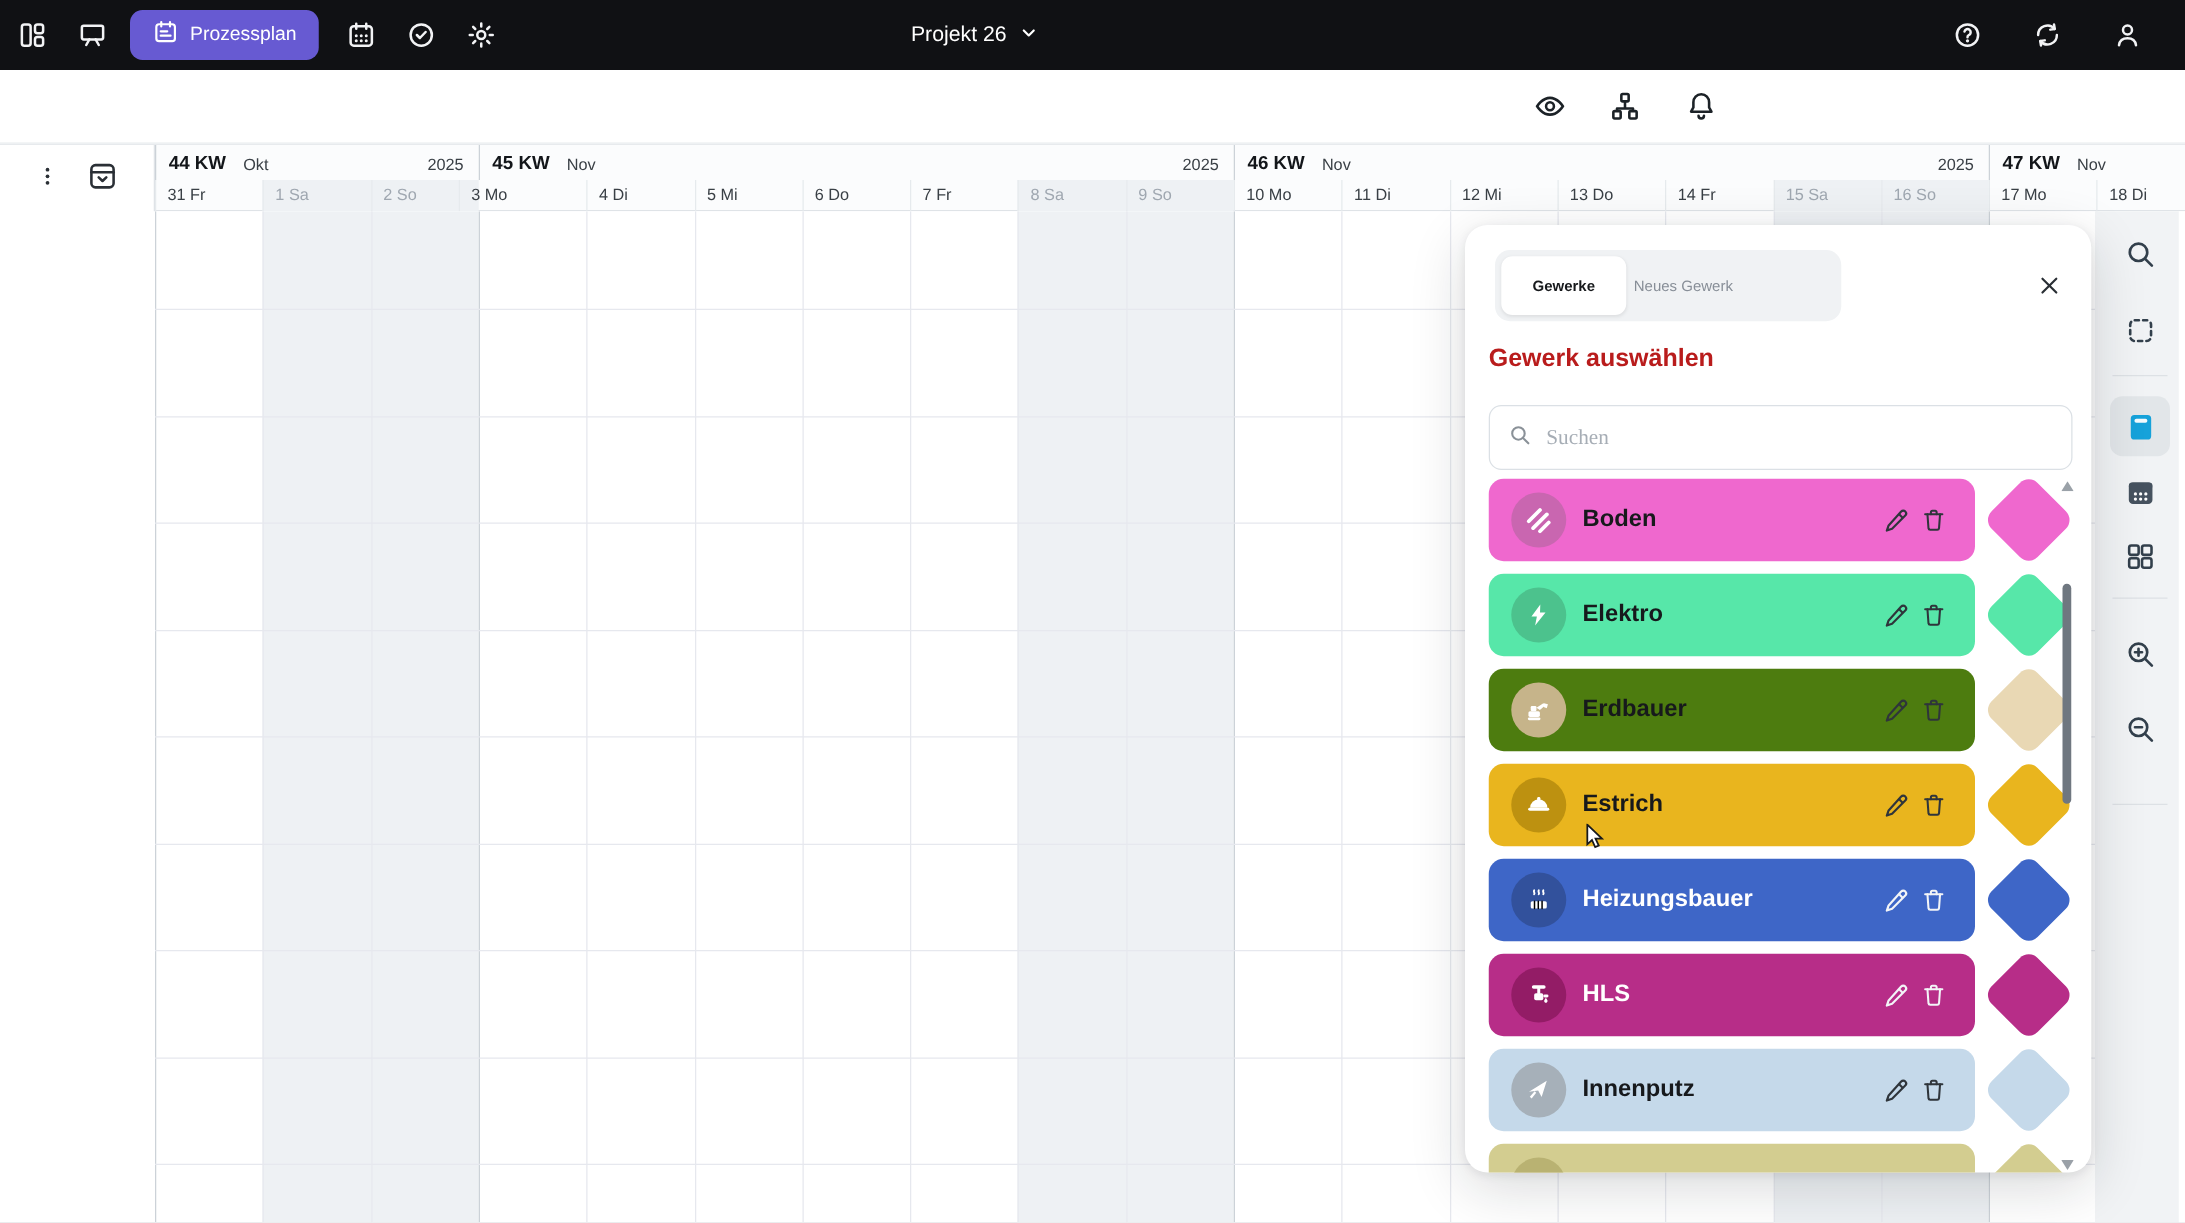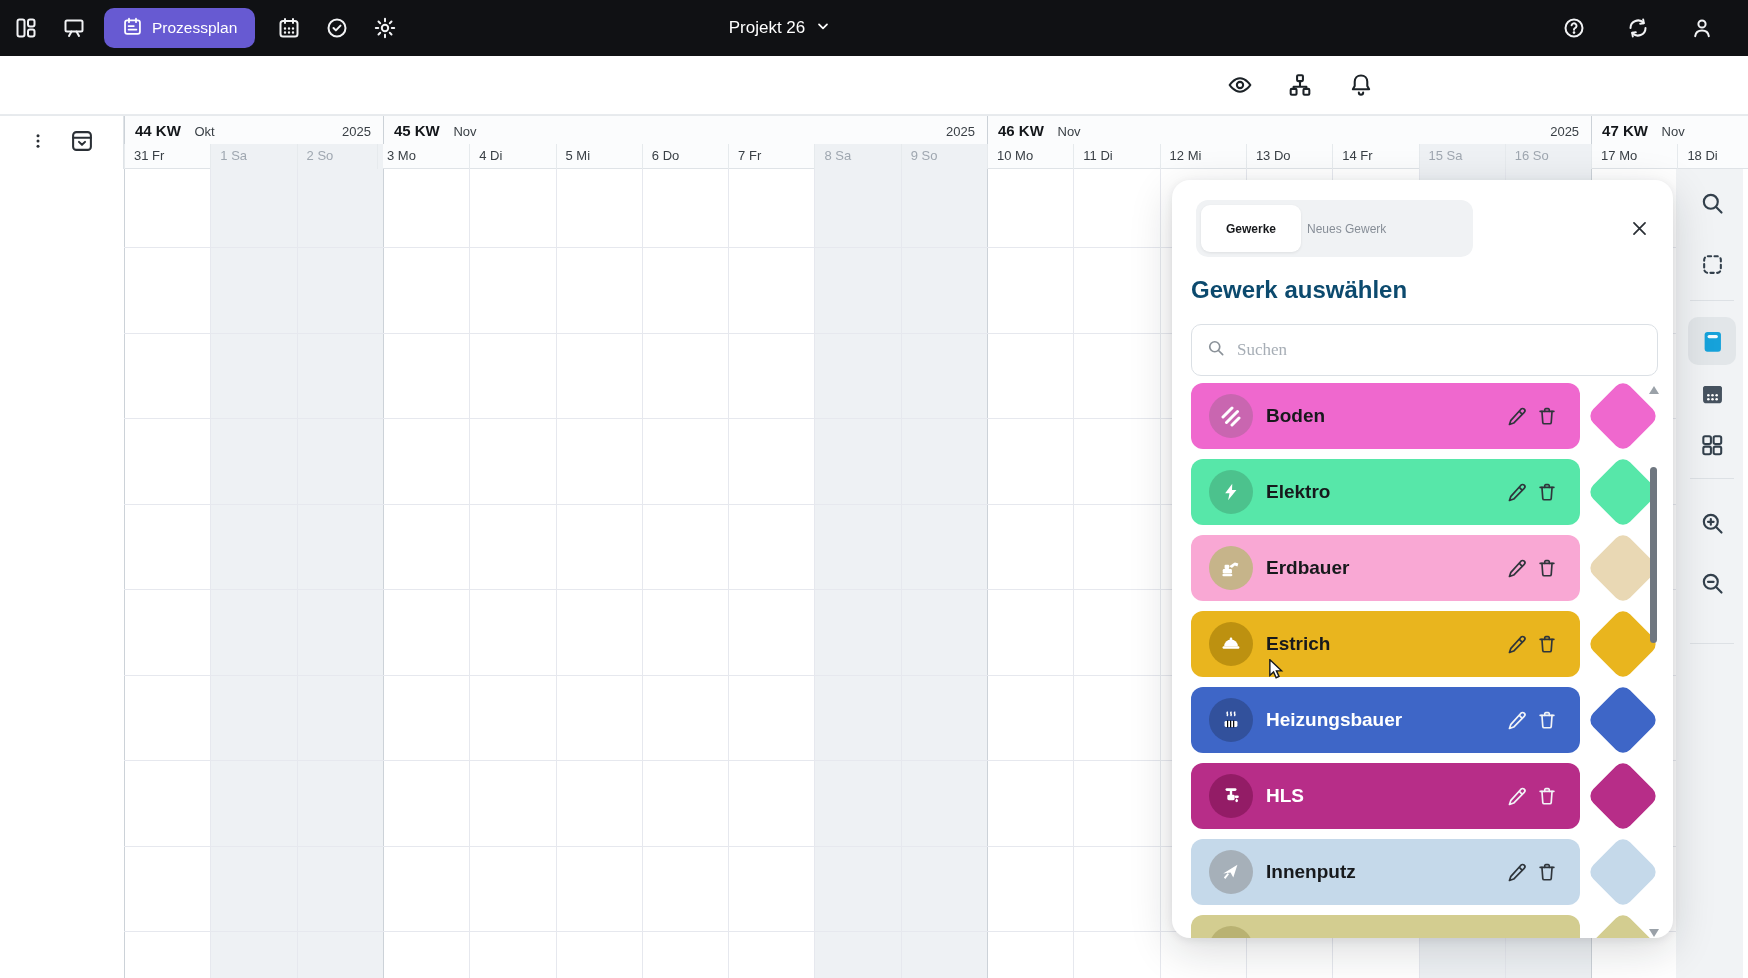--- a/index.html
+++ b/index.html
@@ -49,21 +49,21 @@
   .sb-tile{width:48px;height:48px;background:#e2e6e9;border-radius:10px;}
   .sb-div{position:absolute;left:14px;width:44px;height:1px;background:#dde1e5;}
   .page-scroll{position:absolute;left:1743px;top:169px;width:5px;height:809px;background:#fff;}
 
   
   .modal{position:absolute;left:1172px;top:180px;width:501px;height:758px;background:#fff;border-radius:18px;box-shadow:0 12px 44px rgba(20,24,30,.16),0 2px 8px rgba(20,24,30,.08);overflow:hidden;}
   .tabs{position:absolute;left:24px;top:20px;width:277px;height:57px;background:#f0f2f4;border-radius:12px;display:flex;align-items:center;padding:5px;}
   .tab{height:47px;display:flex;align-items:center;justify-content:center;font-size:12px;border-radius:9px;padding:0 6px;color:#878e97;cursor:pointer;white-space:nowrap;}
   .tab.active{background:#fff;color:#17191c;font-weight:700;box-shadow:0 1px 3px rgba(0,0,0,.08);}
   .modal-close{position:absolute;left:455px;top:36px;width:24px;height:24px;display:flex;align-items:center;justify-content:center;color:#2a2f35;cursor:pointer;}
-  .modal-heading{position:absolute;left:19px;top:96px;font-size:24px;font-weight:700;color:#0c4a6e;}
+  .modal-heading{position:absolute;left:19px;top:96px;font-size:20px;font-weight:700;color:#b91c1c;}
   .search-box{position:absolute;left:19px;top:144px;width:467px;height:52px;border:1.5px solid #dbe0e5;border-radius:10px;background:#fff;display:flex;align-items:center;padding:0 14px;gap:9px;color:#8a9198;}
   .search-box input{border:none;outline:none;flex:1;font-size:17px;color:#30353b;background:transparent;font-family:Liberation Serif, serif;}
   .search-box input::placeholder{color:#a6adb5;}
   .trade-row{position:absolute;left:19px;width:389px;height:66px;border-radius:12px;display:flex;align-items:center;cursor:pointer;}
   .badge{width:44px;height:44px;border-radius:50%;margin-left:18px;display:flex;align-items:center;justify-content:center;flex:0 0 auto;}
   .trade-label{margin-left:13px;font-size:19px;font-weight:600;flex:1;}
   .row-act{width:30px;height:30px;display:flex;align-items:center;justify-content:center;cursor:pointer;flex:0 0 auto;}
   .diamond{position:absolute;left:425px;width:52px;height:52px;border-radius:10px;transform:rotate(45deg);cursor:pointer;}
   .mscroll-thumb{position:absolute;left:478px;width:7px;border-radius:4px;background:#6f7780;}
   .mscroll-arrow{position:absolute;left:477px;width:10px;height:8px;color:#9aa1a8;}
@@ -216,21 +216,21 @@
         </div>
         <div class="week" style="left: 1591.1px; width: 172.6px;">
           <span class="kw">47 KW</span>
           <span class="mon" style="left: 69.5px;">Nov</span>
         </div>
       </div>
     <div id="days-layer">
         <div class="daycell wd" style="left: 124px; width: 86.3px;">31 Fr</div>
         <div class="daycell we" style="left: 210.3px; width: 86.3px;">1 Sa</div>
         <div class="daycell we" style="left: 296.6px; width: 86.3px;">2 So</div>
-        <div class="daycell wd" style="left: 377px; width: 86.3px;">3 Mo</div>
+        <div class="daycell wd" style="left: 367px; width: 86.3px;">3 Mo</div>
         <div class="daycell wd" style="left: 469.2px; width: 86.3px;">4 Di</div>
         <div class="daycell wd" style="left: 555.5px; width: 86.3px;">5 Mi</div>
         <div class="daycell wd" style="left: 641.8px; width: 86.3px;">6 Do</div>
         <div class="daycell wd" style="left: 728.1px; width: 86.3px;">7 Fr</div>
         <div class="daycell we" style="left: 814.4px; width: 86.3px;">8 Sa</div>
         <div class="daycell we" style="left: 900.7px; width: 86.3px;">9 So</div>
         <div class="daycell wd" style="left: 987px; width: 86.3px;">10 Mo</div>
         <div class="daycell wd" style="left: 1073.3px; width: 86.3px;">11 Di</div>
         <div class="daycell wd" style="left: 1159.6px; width: 86.3px;">12 Mi</div>
         <div class="daycell wd" style="left: 1245.9px; width: 86.3px;">13 Do</div>
@@ -404,21 +404,21 @@
           </div>
           <div class="row-act" style="margin-right: 18px;">
             <svg width="22" height="22" viewBox="0 0 24 24" fill="none" stroke="#2f353b" stroke-width="1.8" stroke-linecap="round" stroke-linejoin="round">
               <path d="M4.5 7h15"></path>
               <path d="M9.5 7V5.2A1.2 1.2 0 0 1 10.7 4h2.6a1.2 1.2 0 0 1 1.2 1.2V7"></path>
               <path d="M6.5 7l.9 12.2a1.5 1.5 0 0 0 1.5 1.3h6.2a1.5 1.5 0 0 0 1.5-1.3L17.5 7"></path>
             </svg>
           </div>
         </div>
         <div class="diamond" style="top: 286px; background: rgb(87, 231, 169);"></div>
-        <div class="trade-row" style="top: 355px; background: #f9a8d4;">
+        <div class="trade-row" style="top: 355px; background: #4d7c0f;">
           <div class="badge" style="background: rgb(198, 180, 138);">
             <svg width="22" height="22" viewBox="0 0 24 24" fill="#fff">
               <rect x="3" y="13" width="10" height="5" rx="1.4"></rect>
               <rect x="5" y="8.5" width="5" height="4.5" rx="1"></rect>
               <path d="M10 10l6-4 2 1.6-5 4.4z"></path>
               <path d="M16.5 6l3.5 1-1 3.4-2.8-1z"></path>
               <rect x="2.5" y="18.5" width="11" height="2.4" rx="1.2"></rect>
             </svg>
           </div>
           <div class="trade-label" style="color: rgb(23, 25, 28);">Erdbauer</div>

